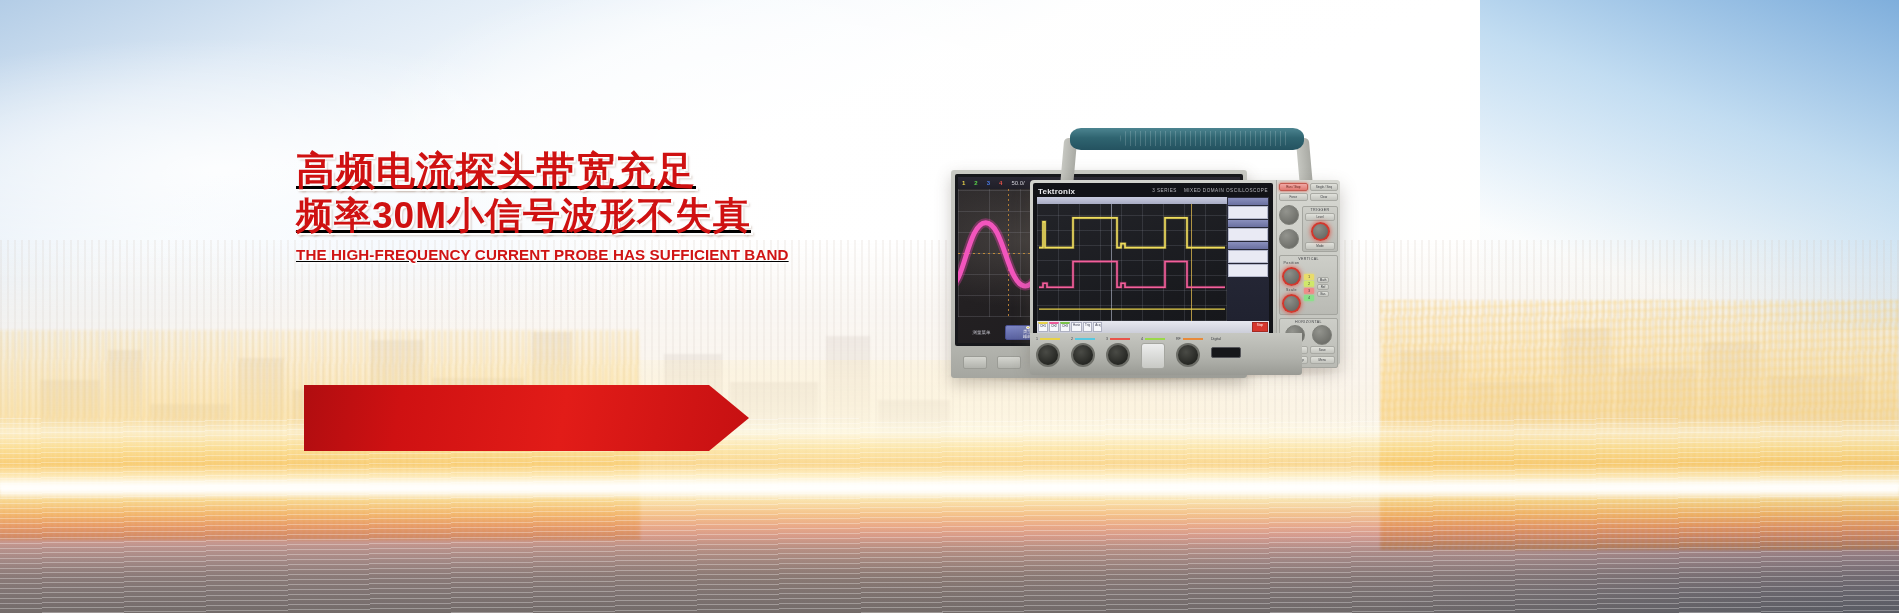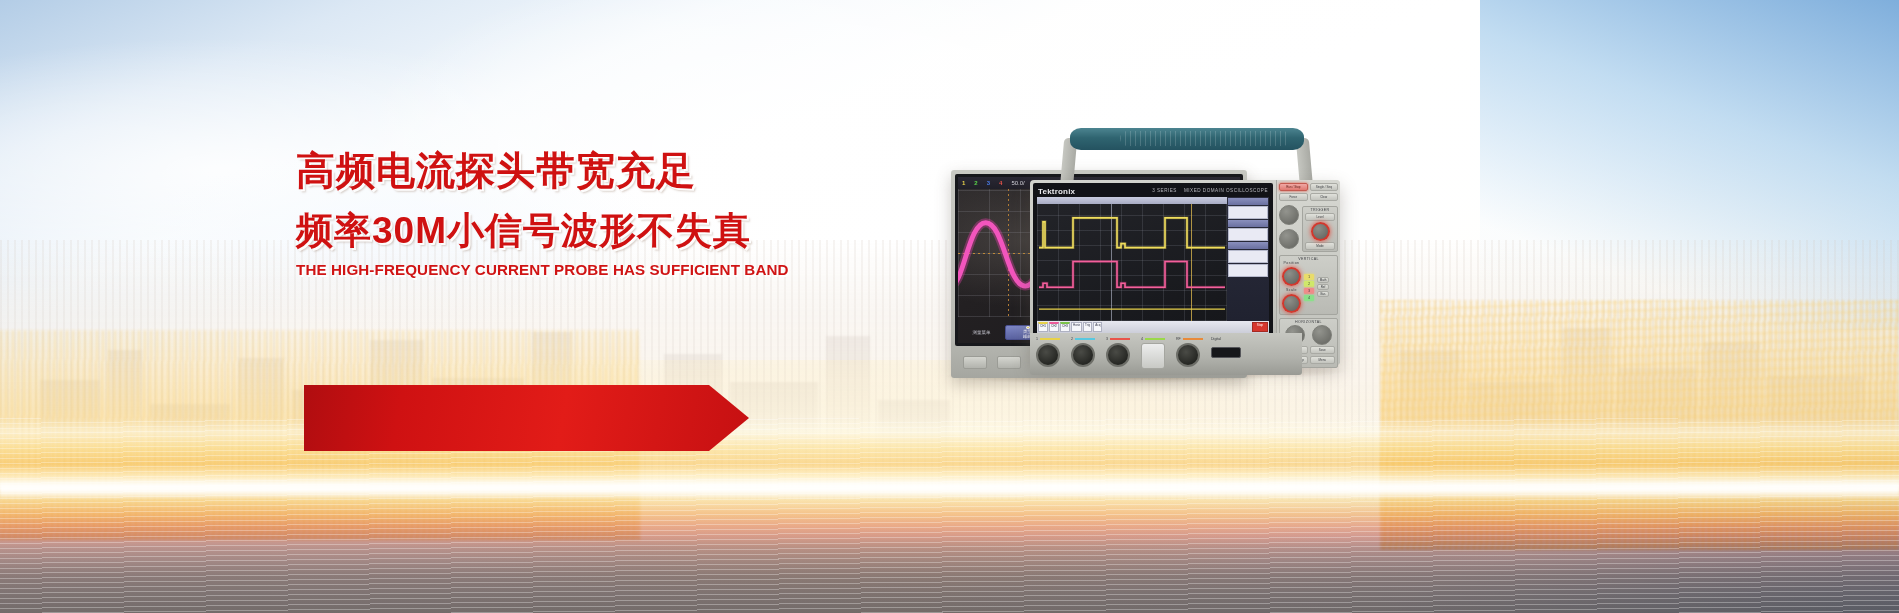--- a/index.html
+++ b/index.html
@@ -114,29 +114,29 @@
     filter:blur(1px);
   }
   .glow-center {
     position:absolute; left:300px; top:360px; width:1100px; height:240px;
     background:radial-gradient(ellipse at 50% 40%,
       rgba(255,246,216,0.55) 0%, rgba(255,236,180,0.22) 45%,
       rgba(255,236,180,0) 74%);
   }
 
   
-  .text-block { position:absolute; left:296px; top:148px; width:470px; }
+  .text-block { position:absolute; left:296px; top:148px; width:470px;text-decoration:underline; }
 
   .headline-1, .headline-2 {
     color:#cf1111; font-weight:bold; letter-spacing:1px; white-space:nowrap;
     text-shadow: 2px 2px 0 rgba(255,255,255,0.95),
                  3px 3px 2px rgba(150,120,100,0.35);
   }
   .headline-1 { font-size:39px; line-height:45px; }
-  .headline-2 { font-size:37px; line-height:44px; margin-top:16px; }
+  .headline-2 { font-size:37px; line-height:44px; margin-top:1px; }
 
   .subline {
     margin-top:7px; color:#d01414; font-size:15.2px; font-weight:bold;
     line-height:20px; letter-spacing:0.1px; width:460px;
     text-shadow: 1.5px 1.5px 0 rgba(255,255,255,0.95);
   }
   .subline div { white-space:nowrap; }
 
   
   .ribbon {

